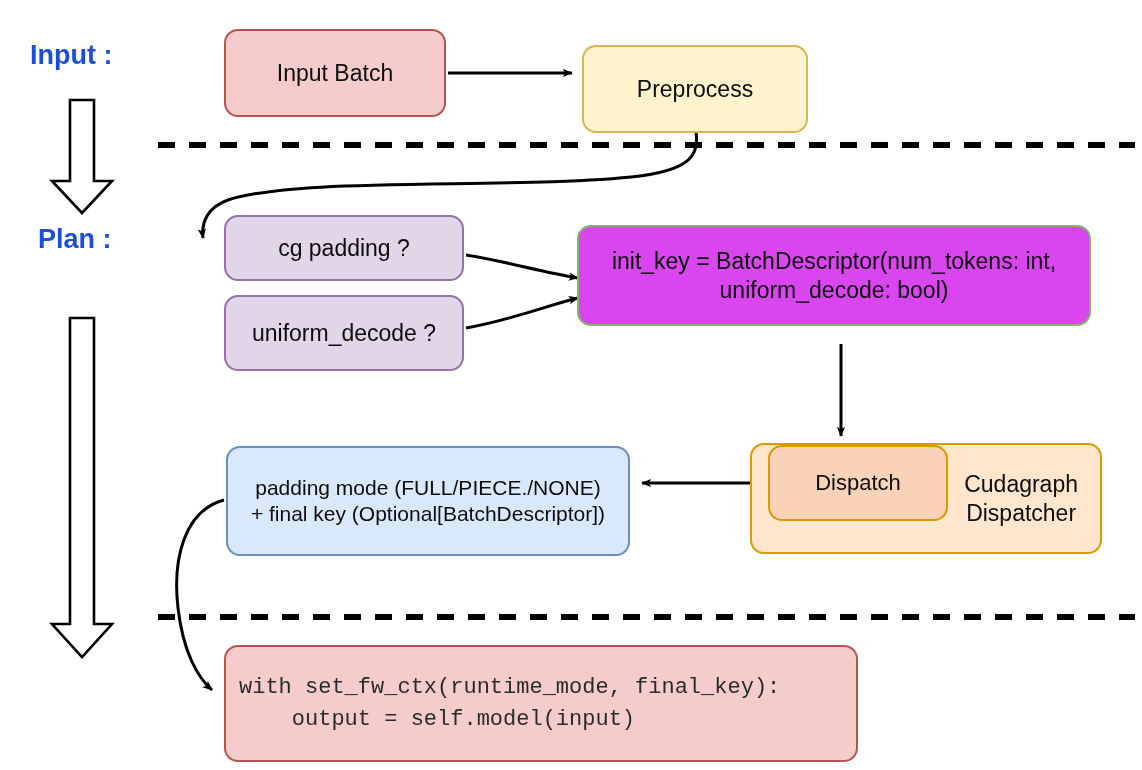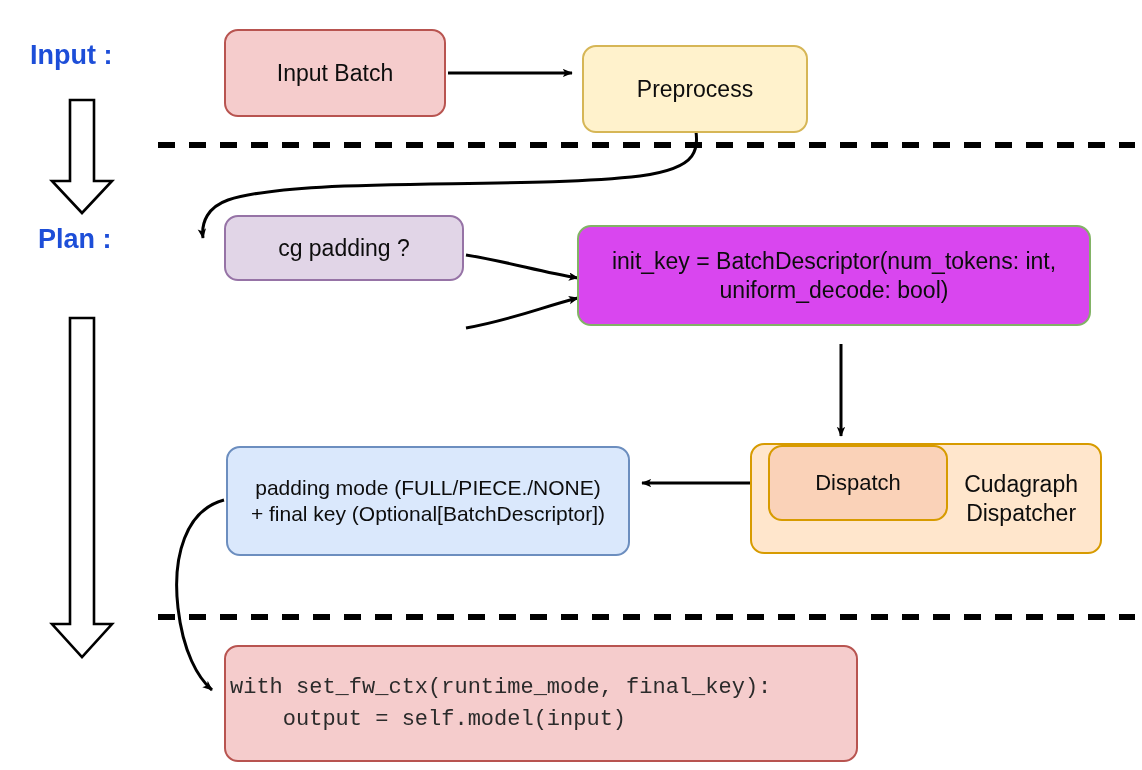--- a/index.html
+++ b/index.html
@@ -52,21 +52,21 @@
     letter-spacing: 0px;
     white-space: nowrap;
   }
   .code-node {
     font-family: "Liberation Mono", "DejaVu Sans Mono", monospace;
     font-size: 22px;
     line-height: 1.45;
     text-align: left;
     justify-content: flex-start;
     white-space: pre;
-    padding-left: 4px;
+    padding-left: 13px;
     color: #2b2b2b;
   }
   .node-text { display: block; width: 100%; }
 </style>
 </head>
 <body>
 
 <div id="diagram">
 
   <svg class="layer" viewBox="0 0 1142 770">
@@ -108,20 +108,24 @@
   <div class="node" style="left:582px; top:45px; width:226px; height:88px;
        background:#FFF2CC; border-color:#D6B656;">
     <span class="node-text">Preprocess</span>
   </div>
 
   <div class="node" style="left:224px; top:215px; width:240px; height:66px;
        background:#E1D5E7; border-color:#9673A6;">
     <span class="node-text">cg padding ?</span>
   </div>
 
+  <div class="node" style="left:224px; top:295px; width:240px; height:76px;
+       background:#E1D5E7; border-color:#9673A6;">
+    <span class="node-text">uniform_decode ?</span>
+  </div>
 
   <div class="node" style="left:577px; top:225px; width:514px; height:101px;
        background:#d946ef; border-color:#82B366; white-space:pre-line;">
     <span class="node-text">init_key = BatchDescriptor(num_tokens: int,
 uniform_decode: bool)</span>
   </div>
 
   <div class="node" style="left:750px; top:443px; width:352px; height:111px;
        background:#FFE6CC; border-color:#D79B00; justify-content:flex-end;
        white-space:pre-line; padding-right:22px;">

